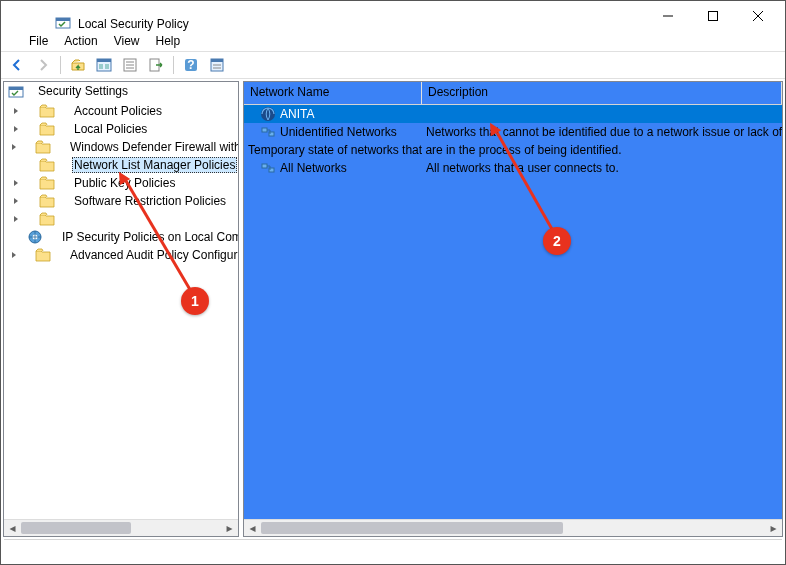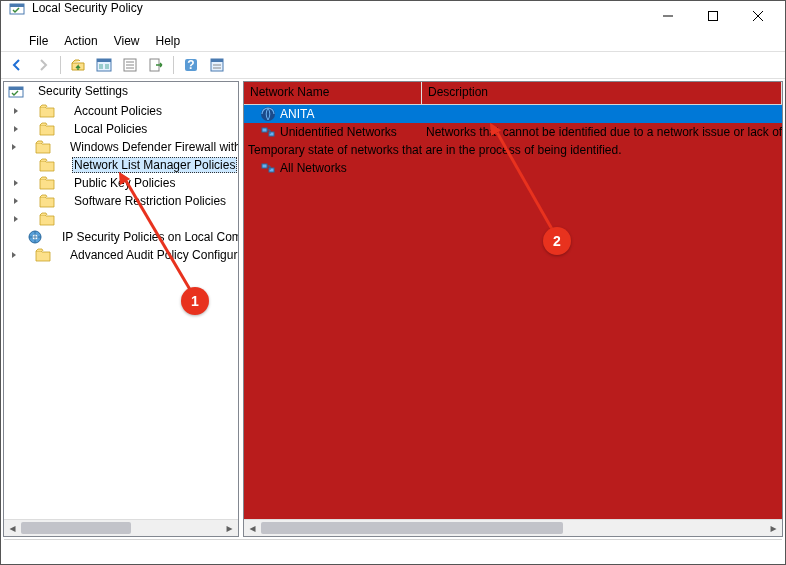--- a/index.html
+++ b/index.html
@@ -1,37 +1,37 @@
 <!DOCTYPE html>
 <html><head>
   <meta charset="utf-8">
   <style>
     * { box-sizing: border-box; margin: 0; padding: 0; font-family: "Segoe UI", Tahoma, sans-serif; font-size: 12px; }
     body { width: 786px; height: 565px; background: #fff; border: 1px solid #555; overflow: hidden; position: relative; }
     
     
-    .titlebar { height: 30px; display: flex; align-items: flex-start; padding: 0 5px 0 8px; }
+    .titlebar { height: 30px; display: flex; align-items: flex-end; padding: 0 5px 0 8px; margin-left: 46px; }
     .titlebar .icon { width: 16px; height: 16px; margin-right: 7px; }
     .titlebar .title { flex: 1; }
     .win-controls { display: flex; }
     .win-btn { width: 45px; height: 30px; display: flex; align-items: center; justify-content: center; cursor: pointer; }
 
     
     .menubar { height: 20px; display: flex; align-items: center; padding: 0 4px; margin-left: 16px; }
     .menubar .menu-item { padding: 2px 8px; cursor: pointer; }
 
     
     .toolbar { height: 28px; border-top: 1px solid #e0e0e0; border-bottom: 1px solid #e0e0e0; display: flex; align-items: center; padding: 0 4px; gap: 2px; }
     .tool-btn { width: 24px; height: 22px; display: flex; align-items: center; justify-content: center; border: 1px solid transparent; cursor: pointer; border-radius: 2px; }
     .tool-sep { width: 1px; height: 18px; background: #ccc; margin: 0 3px; }
 
     
     .main { display: flex; height: 460px; padding: 2px; gap: 4px; }
     .tree-pane { width: 236px; border: 1px solid #828790; background: #fff; overflow: hidden; position: relative; }
-    .list-pane { flex: 1; border: 1px solid #828790; background: #b91c1c; overflow: hidden; position: relative; }
+    .list-pane { flex: 1; border: 1px solid #828790; background: #3b82f6; overflow: hidden; position: relative; }
 
     
     .tree { padding: 2px 0; overflow: hidden; white-space: nowrap; }
     .tree-root { display: flex; align-items: flex-start; height: 18px; padding-left: 4px; gap: 12px; }
     .tree-node { display: flex; align-items: center; height: 18px; padding-left: 6px; gap: 17px; cursor: pointer; }
     .expander { width: 12px; display: flex; align-items: center; justify-content: center; color: #666; }
     .tree-node.selected .tree-label { background: #cce8ff; border: 1px dotted #333; padding: 0 1px; }
     .folder-icon { width: 16px; height: 14px; }
     .tree-label { padding: 0 2px; }
 
@@ -339,20 +339,21 @@
           <div class="list-cell-name">
             <span>
               <svg width="16" height="16" viewBox="0 0 16 16">
                 <rect x="2" y="4" width="5" height="4" fill="#6ab0f0" stroke="#2a6aa0"></rect>
                 <rect x="9" y="8" width="5" height="4" fill="#6ab0f0" stroke="#2a6aa0"></rect>
                 <path d="M7 6h3v4" fill="none" stroke="#2a6aa0"></path>
               </svg>
             </span>
             <span>All Networks</span>
           </div>
+          <div class="list-cell-desc">All networks that a user connects to.</div>
         </div>
       </div>
     <div class="hscroll">
       <div class="arrow">◂</div>
       <div class="track">
           <div class="thumb" style="left:0; width:60%"></div>
         </div>
       <div class="arrow">▸</div>
     </div>
   </div>

